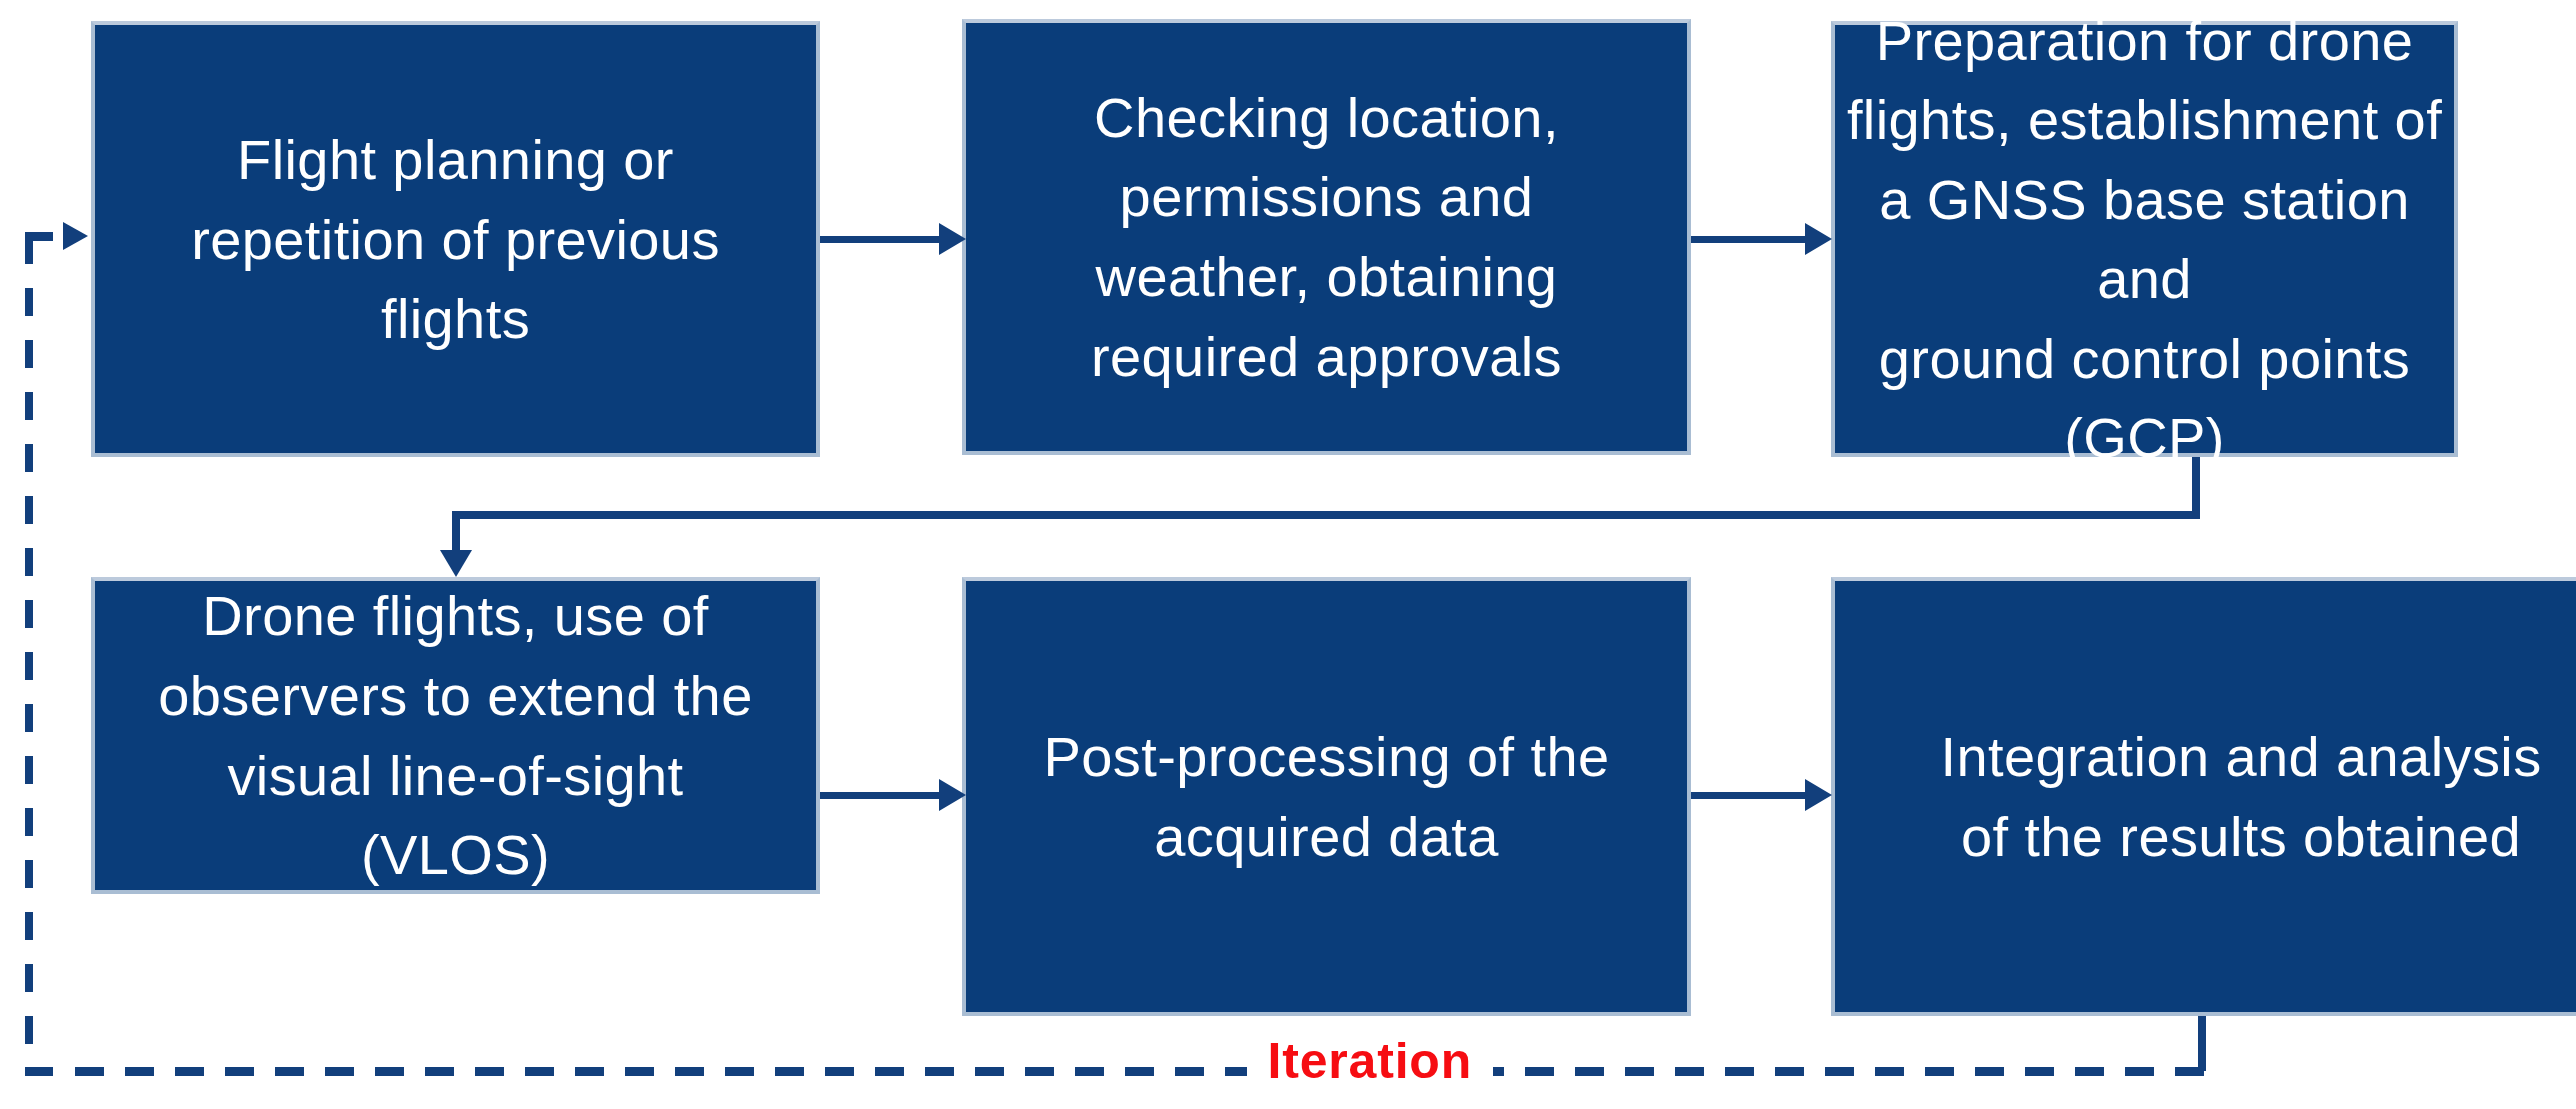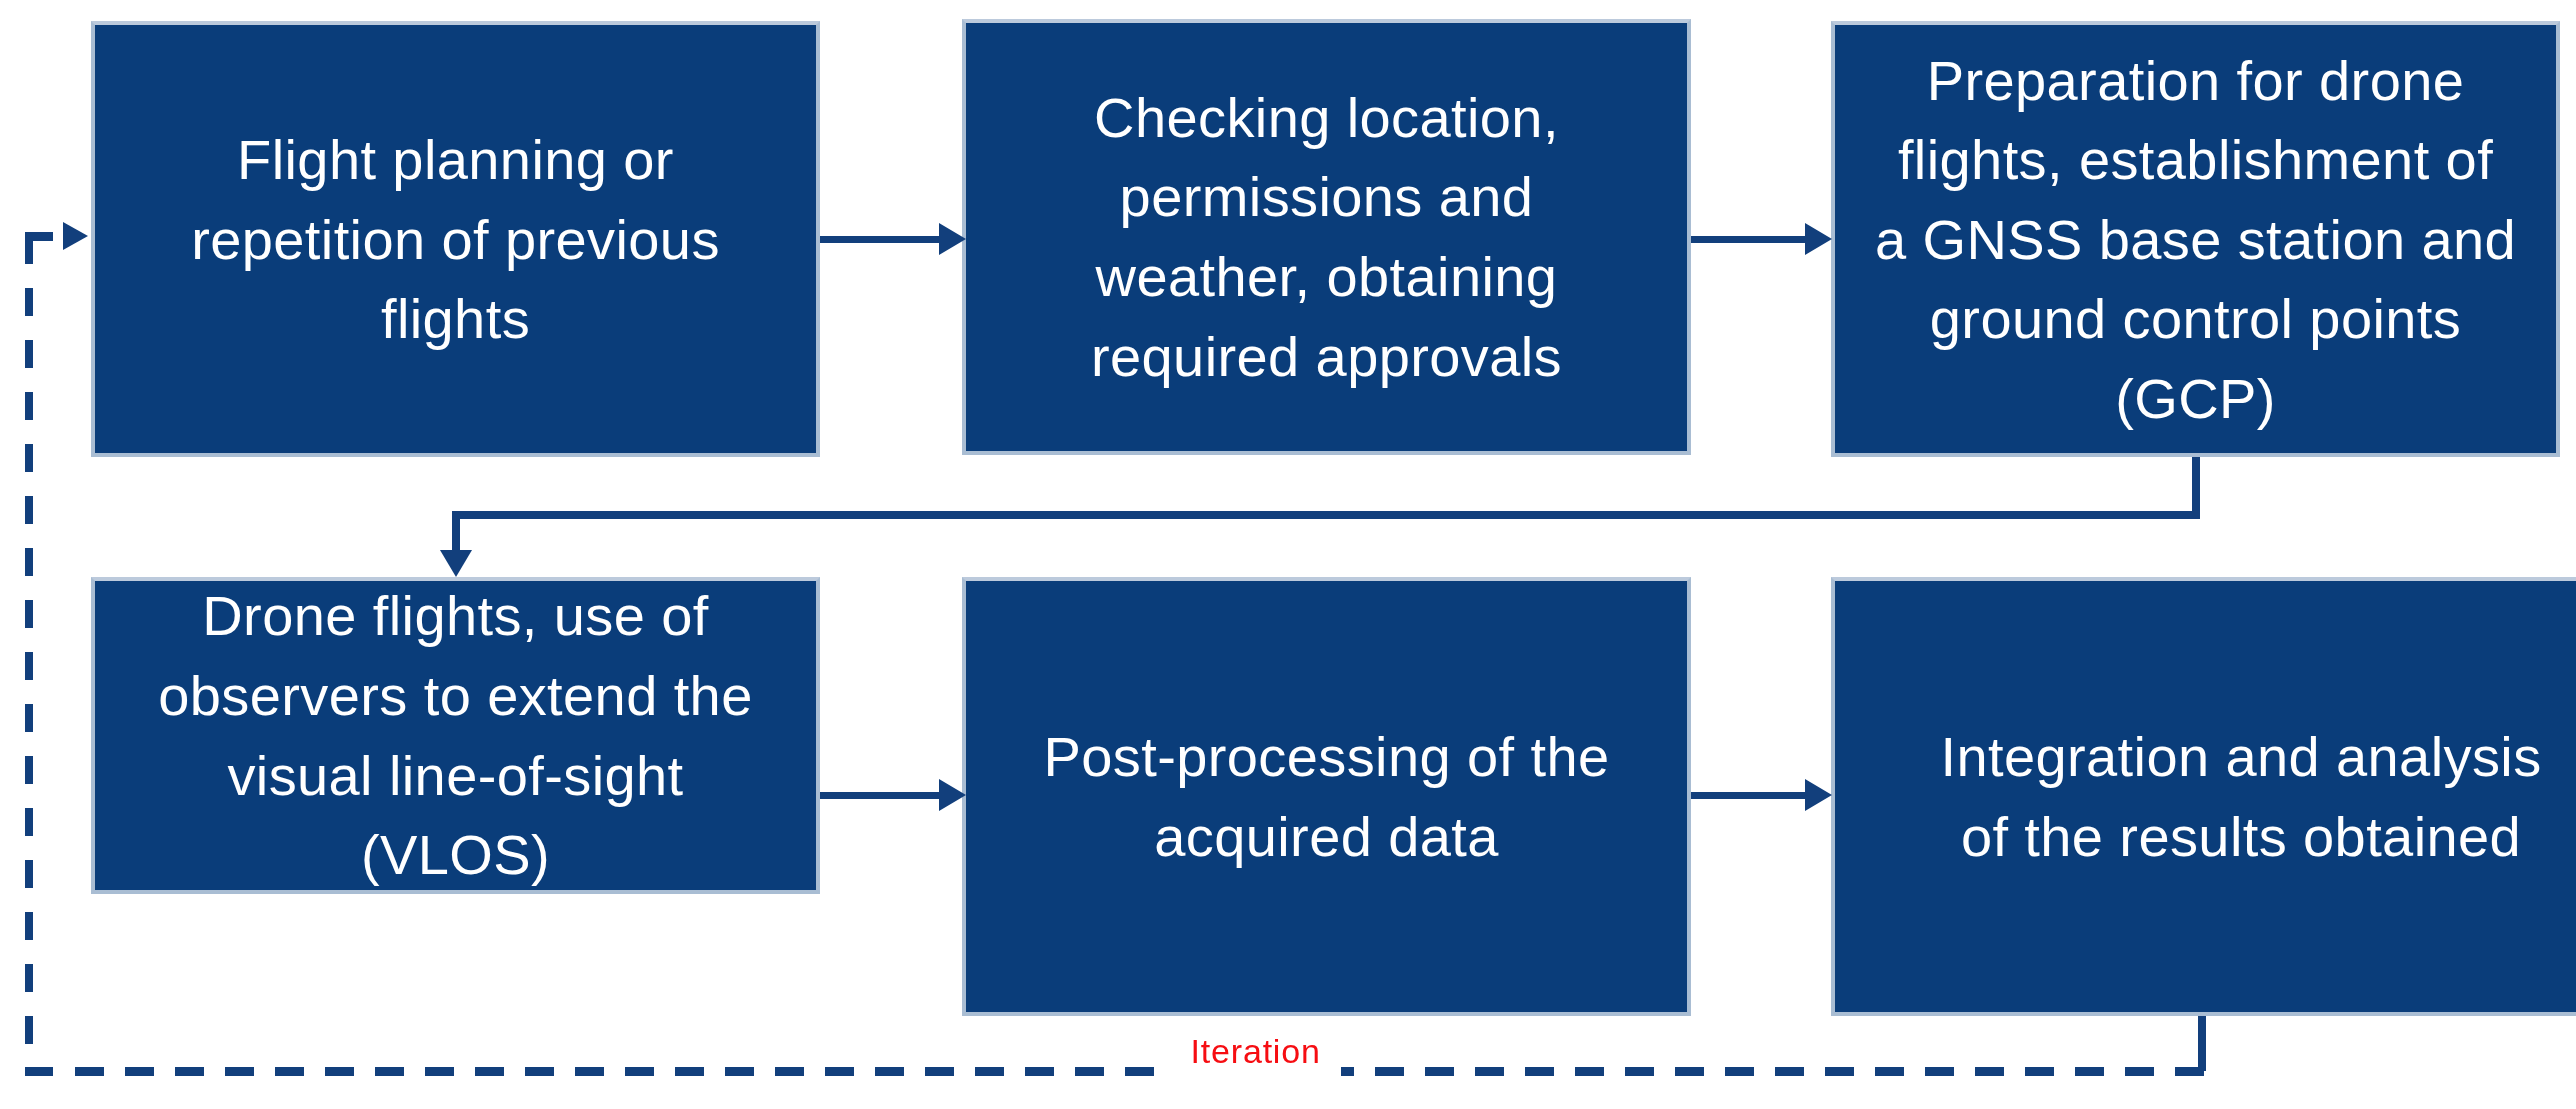--- a/index.html
+++ b/index.html
@@ -36,21 +36,21 @@
     color: #ffffff;
     font-size: 56px;
     line-height: 1.42;
     white-space: pre-line;
     font-weight: 400;
     letter-spacing: 0.4px;
     padding: 0 8px;
   }
   #box1 { left: 91px;  top: 21.4px;  width: 729px; height: 436px; justify-content: center; }
   #box2 { left: 962px; top: 19px;  width: 729px; height: 436px; }
-  #box3 { left: 1831px; top: 21.4px;  width: 729px; height: 436px; }
+  #box3 { left: 1831px; top: 21.4px;  width: 627px; height: 436px; }
   #box4 { left: 91px;  top: 577px; width: 729px; height: 317px; }
   #box5 { left: 962px; top: 577px; width: 729px; height: 439px; }
   #box6 { left: 1831px; top: 577px; width: 820px; height: 439px; }
 
   
   .hline, .vline {
     position: absolute;
     background: var(--connector);
   }
   .arrowhead-right {
@@ -107,26 +107,26 @@
   }
   #loop-bottom { left: 24.6px; top: 1067px; width: 2180px; }
   #loop-left   { left: 24.6px; top: 236px;  height: 840px; }
   #loop-top-stub { left: 24.6px; top: 232px; width: 44px; }
   #loop-head { left: 63px; top: 222px;
     border-top-width: 14.3px; border-bottom-width: 14.3px; border-left-width: 25px; }
 
   
   .iteration {
     position: absolute;
-    left: 1170px;
+    left: 1247px;
     top: 1032px;
     background: var(--page-bg);
     color: var(--iteration-red);
-    font-size: 34px;
-    font-weight: 400;
+    font-size: 50px;
+    font-weight: 700;
     padding: 0 20.6px 6.3px 20.6px;
     letter-spacing: 0.8px;
   }
 </style>
 </head>
 <body>
 
 <div class="canvas">
 
   <div class="pbox" id="box1">

